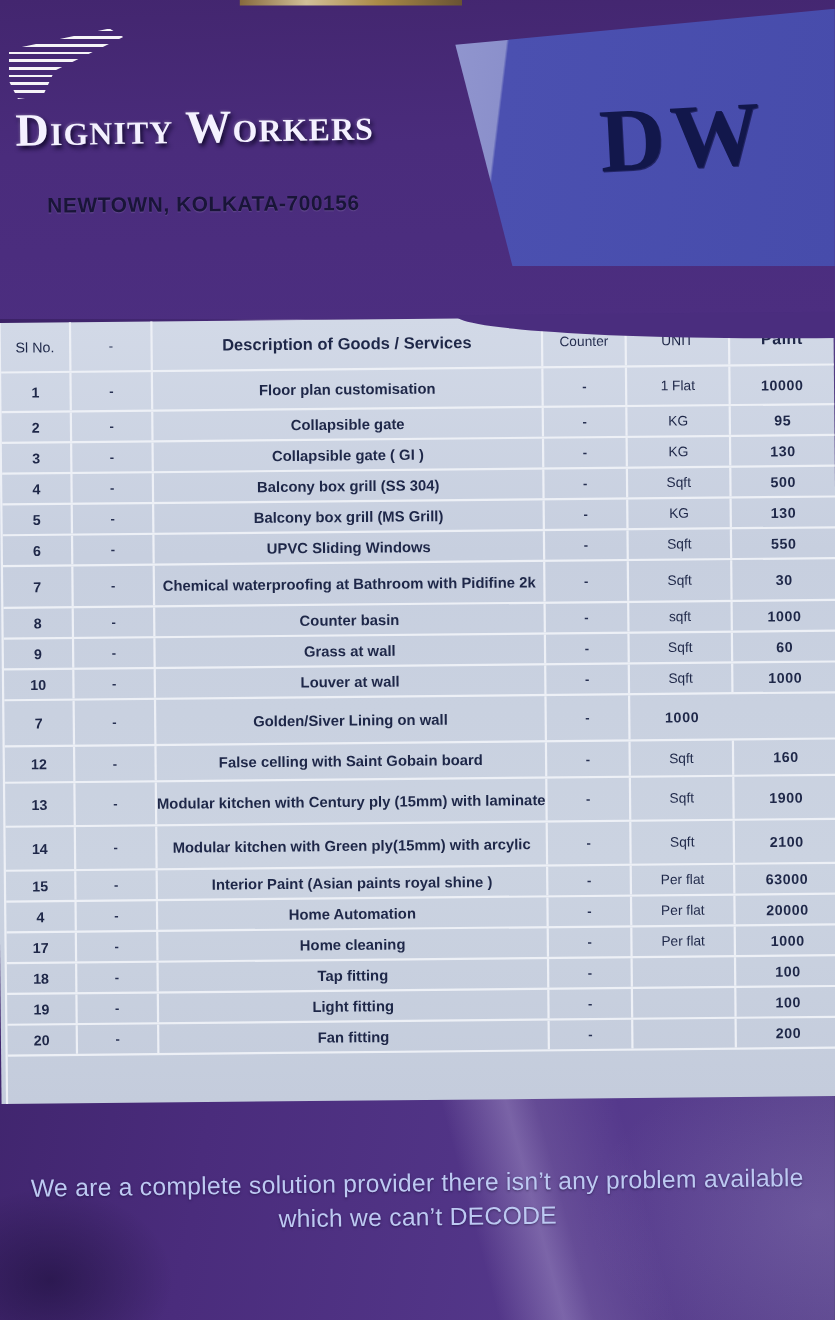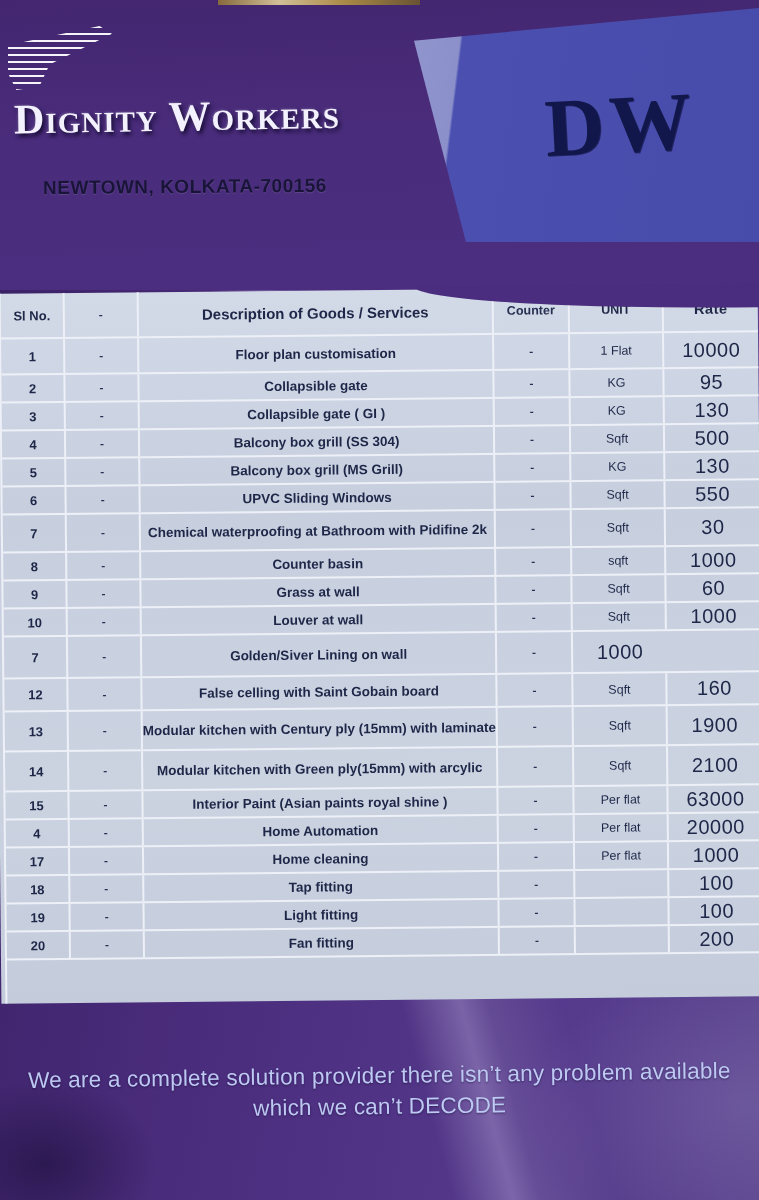--- a/index.html
+++ b/index.html
@@ -56,22 +56,22 @@
   .row:nth-child(13){height:33px}
   .row:nth-child(14){height:40px}
   .row:nth-child(15){height:40px}
   .c{display:flex;align-items:center;justify-content:center;
     border-right:2px solid var(--grid-line);
     color:var(--ink);font-size:13px;font-weight:700;overflow:hidden;white-space:nowrap;}
   .c:last-child{border-right:none}
   .desc{font-size:13.5px;font-weight:600}
   .unit{font-size:12.5px;font-weight:400}
   .qty,.dashc{font-size:12px;font-weight:700;color:#273052}
-  .rate{font-size:20px;font-weight:400;letter-spacing:.5px}
-  .head .c{font-weight:700}
+  .rate{font-size:13px;font-weight:700;letter-spacing:.5px}
+  .head .c{font-weight:400}
   .head .desc{font-size:15px;font-weight:700}
   .head .rate{font-size:14.5px;font-weight:600}
   .head .qty{font-size:12.5px}
   .row:nth-child(12) .unit{word-spacing:26px}
   .corner-curve{position:absolute;top:-3px;left:55%;right:-2px;height:24px;
     background:#4a2d7e;border-bottom-left-radius:100% 100%;}
   
   .footer{position:absolute;left:0;right:0;top:1060px;text-align:center;
     color:var(--footer-text);transform:rotate(-.8deg);z-index:3;}
   .footer p{font-size:22.5px;line-height:31px;font-weight:400;letter-spacing:.2px;
@@ -93,21 +93,21 @@
   </header>
 
   <section class="sheet">
     <div class="grid">
       <div class="row head">
         <div class="c sl">Sl No.</div>
         <div class="c dashc">-</div>
         <div class="c desc">Description of Goods / Services</div>
         <div class="c qty">Counter</div>
         <div class="c unit">UNIT</div>
-        <div class="c rate">Rate</div>
+        <div class="c rate">Paint</div>
       </div>
 
   <div class="row">
     <div class="c sl">1</div>
     <div class="c dashc">-</div>
     <div class="c desc">Floor plan customisation</div>
     <div class="c qty">-</div>
     <div class="c unit">1 Flat</div>
     <div class="c rate">10000</div>
   </div>

